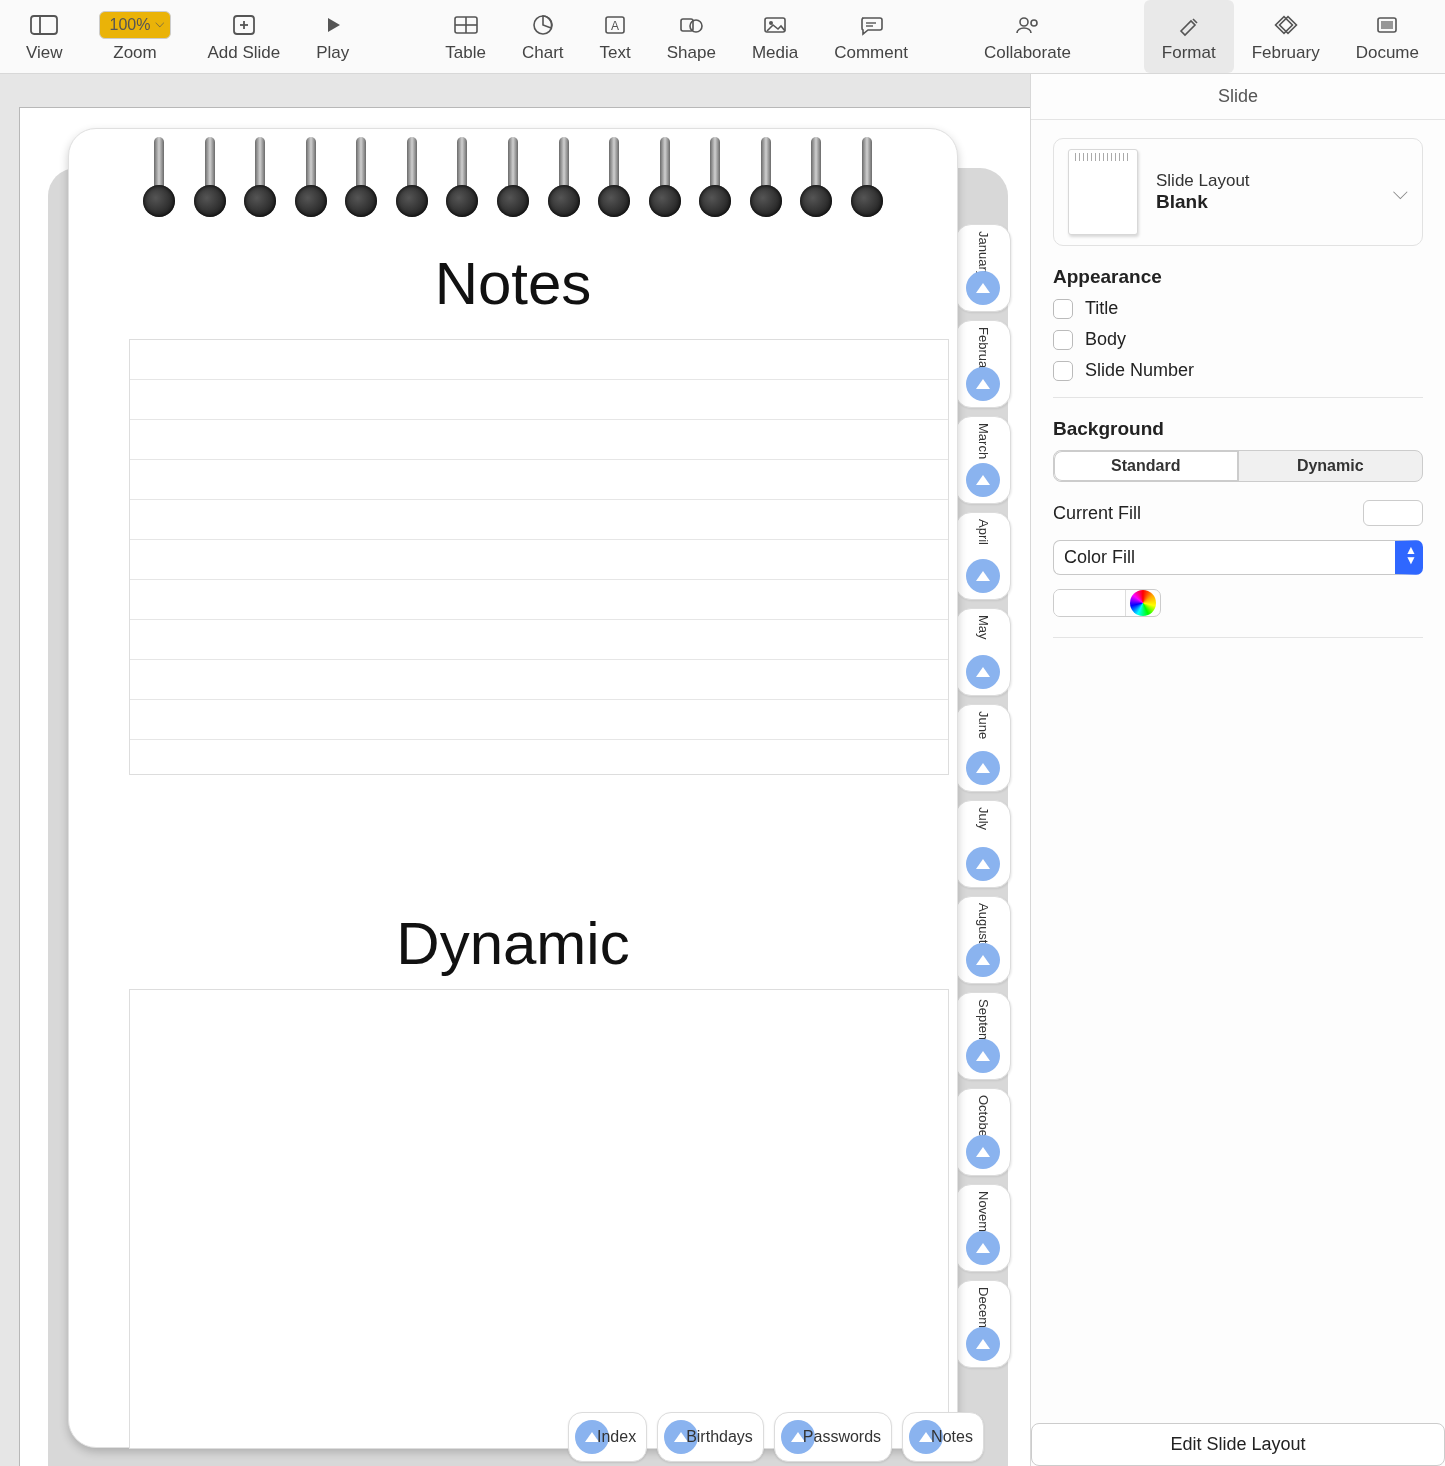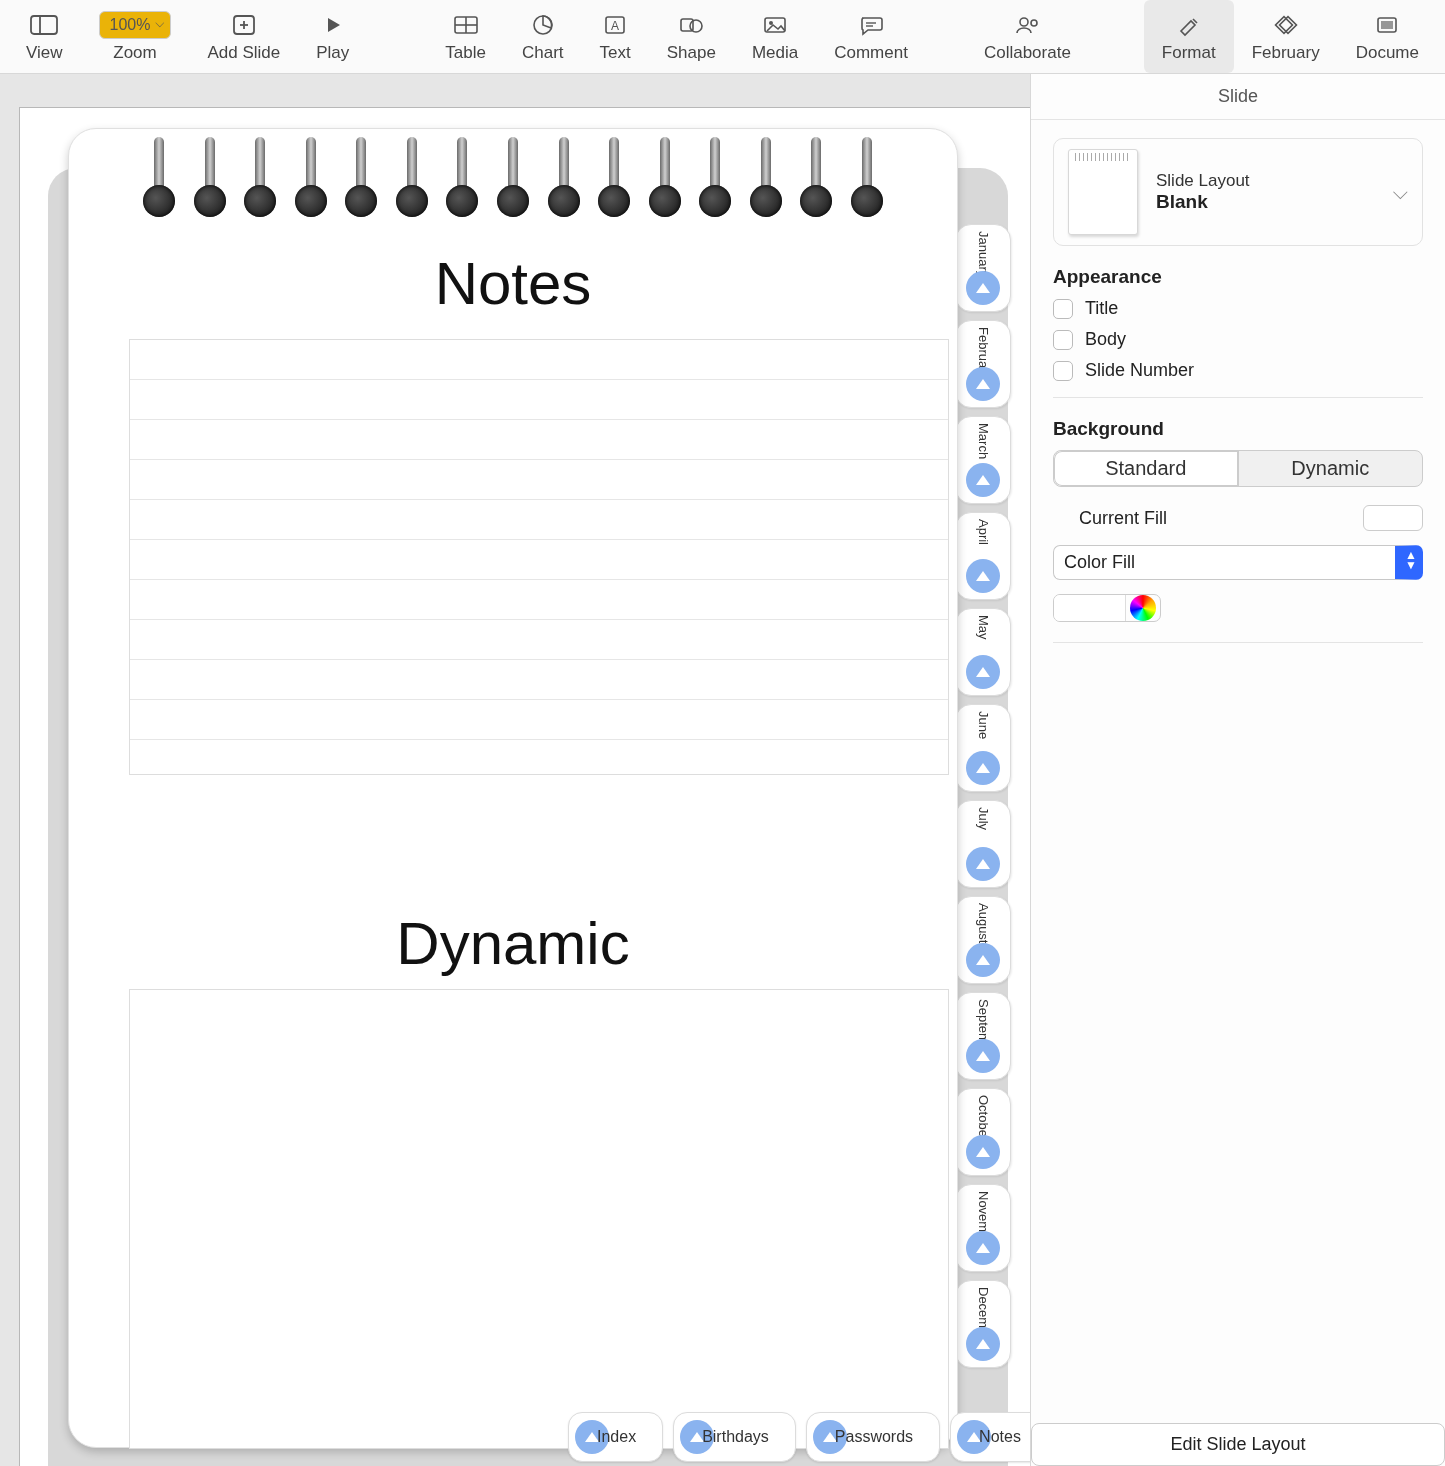--- a/index.html
+++ b/index.html
@@ -214,21 +214,21 @@
     gap: 10px;
   }
   .btab {
     height: 50px;
     background: #fff;
     border: 1px solid #dcdcdc;
     border-radius: 14px;
     display: flex;
     align-items: center;
     gap: 0;
-    padding: 0 26px 0 6px;
+    padding: 0 10px 0 6px;
     font-size: 16px;
     color: #333;
     box-shadow: 0 1px 2px rgba(0,0,0,0.1);
     position: relative;
   }
   .btab-dot {
     width: 34px; height: 34px;
     border-radius: 50%;
     background: #8ab3ef;
     display: flex; align-items: center; justify-content: center;
@@ -321,35 +321,35 @@
     border: 1px solid #ccc;
     border-radius: 8px;
     overflow: hidden;
     margin-top: 8px;
     background: #f0f0f0;
   }
   .seg {
     flex: 1;
     text-align: center;
     padding: 6px 0;
-    font-size: 20px;
+    font-size: 16px;
     color: #333;
+    font-weight: bold;
   }
   .seg.active {
     background: #fff;
     border-right: 1px solid #ccc;
     box-shadow: 0 0 0 1px #ccc inset;
     border-radius: 8px 0 0 8px;
   }
 
   .fill-row {
     display: flex; align-items: center; justify-content: space-between;
     margin-top: 18px;
     font-size: 18px;
-    margin-left: 26px;
   }
   .swatch {
     width: 60px; height: 26px;
     border: 1px solid #ccc;
     border-radius: 6px;
     background: #fff;
   }
 
   .select-fill {
     margin-top: 14px;

